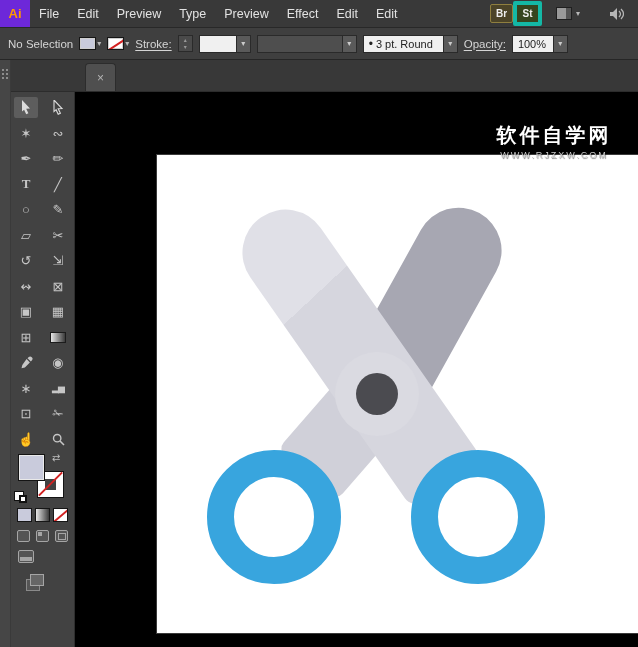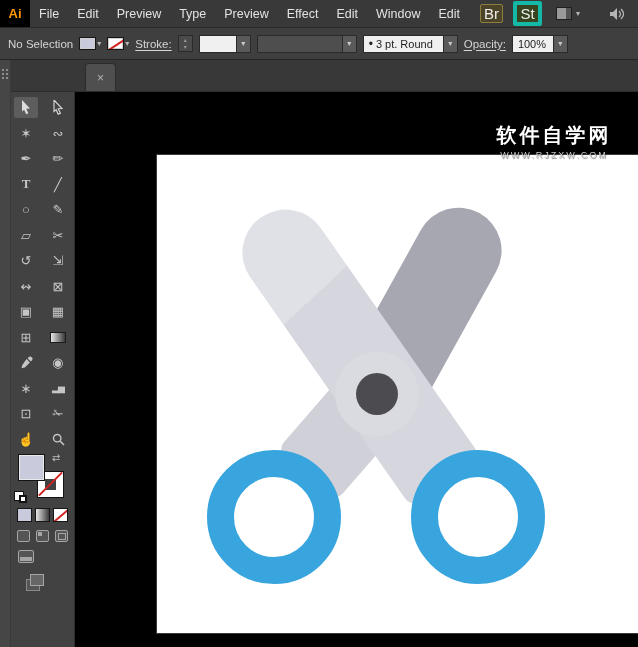--- a/index.html
+++ b/index.html
@@ -2,26 +2,26 @@
 <html style="--fill-swatch: #c9cbdc; --handle-blue: #38a5de; --blade-light: #d6d6de; --blade-light-tip: #e0e0e7; --blade-dark: #a7a7b2; --leg: #d0d0d9; --pivot: #dadae1; --pivot-dot: #4b4b50; --artboard: #ffffff;"><head>
 <meta charset="utf-8">
 <style>
   html,body{margin:0;padding:0;background:#2b2b2b;}
   #app{position:relative;width:638px;height:647px;background:#4f4f4f;overflow:hidden;
        font-family:"Liberation Sans",sans-serif;user-select:none;}
 
   
   .menubar{position:absolute;left:0;top:0;width:638px;height:28px;background:#393939;
            border-bottom:1px solid #282828;display:flex;align-items:stretch;box-sizing:border-box;}
-  .ai-badge{width:30px;display:flex;align-items:center;justify-content:center;background:#000000;
+  .ai-badge{width:30px;display:flex;align-items:center;justify-content:center;background:#6d28d9;
             color:#ff9a00;font-weight:bold;font-size:13px;}
   .menu-item{display:flex;align-items:center;padding:0 9px;color:#e2e2e2;font-size:12.5px;cursor:default;}
   .menubar-right{margin-left:auto;display:flex;align-items:center;padding-right:14px;}
   .mini-badge{width:21px;height:17px;display:flex;align-items:center;justify-content:center;
-              font-size:15px;font-weight:normal;color:#eee;border-radius:2px;margin-left:10px;}
+              font-size:10px;font-weight:bold;color:#eee;border-radius:2px;}
   .badge-br{background:#4c4428;border:1px solid #8f7f3f;}
   .badge-st{background:#36451f;border:4px solid #14b8a6;}
   .ws-group{display:flex;align-items:center;gap:4px;margin-left:14px;}
   .ws-icon{width:14px;height:11px;background:#9a9a9a;border:1px solid #1f1f1f;position:relative;}
   .ws-icon::after{content:"";position:absolute;right:0;top:0;width:5px;height:100%;background:#555;}
   .chev{color:#b8b8b8;font-size:8px;line-height:1;}
   .speaker{margin-left:28px;display:flex;align-items:center;}
 
   
   .controlbar{position:absolute;left:0;top:28px;width:638px;height:32px;background:#3f3f3f;
@@ -141,21 +141,20 @@
 
   <div class="menubar">
     <div class="ai-badge">Ai</div>
     <div class="menu-item">File</div>
     <div class="menu-item">Edit</div>
     <div class="menu-item">Preview</div>
     <div class="menu-item">Type</div>
     <div class="menu-item">Preview</div>
     <div class="menu-item">Effect</div>
     <div class="menu-item">Edit</div>
-    <div class="menu-item">Window</div>
     <div class="menu-item">Edit</div>
     <div class="menubar-right">
       <div class="mini-badge badge-br">Br</div>
       <div class="mini-badge badge-st">St</div>
       <div class="ws-group">
         <span class="ws-icon"></span>
         <span class="chev">▾</span>
       </div>
       <div class="speaker">
         <svg width="16" height="14" viewBox="0 0 16 14">

